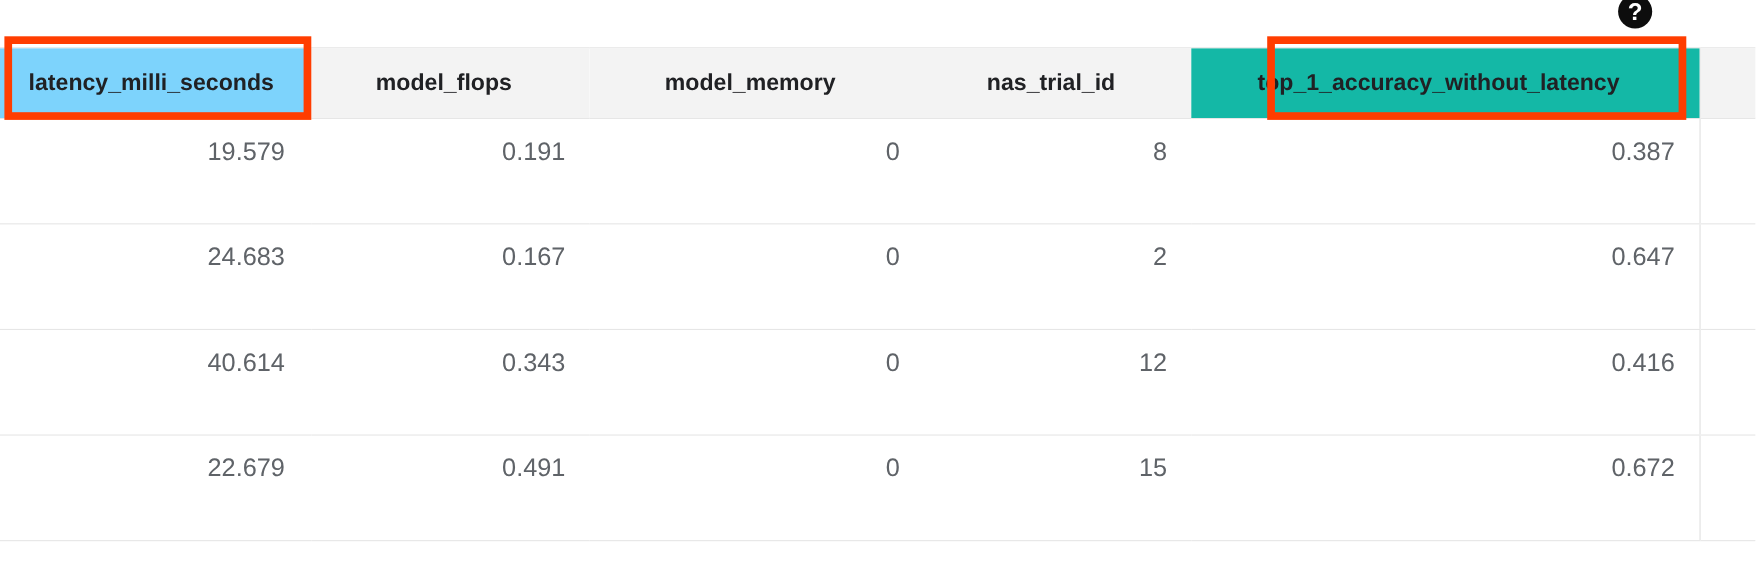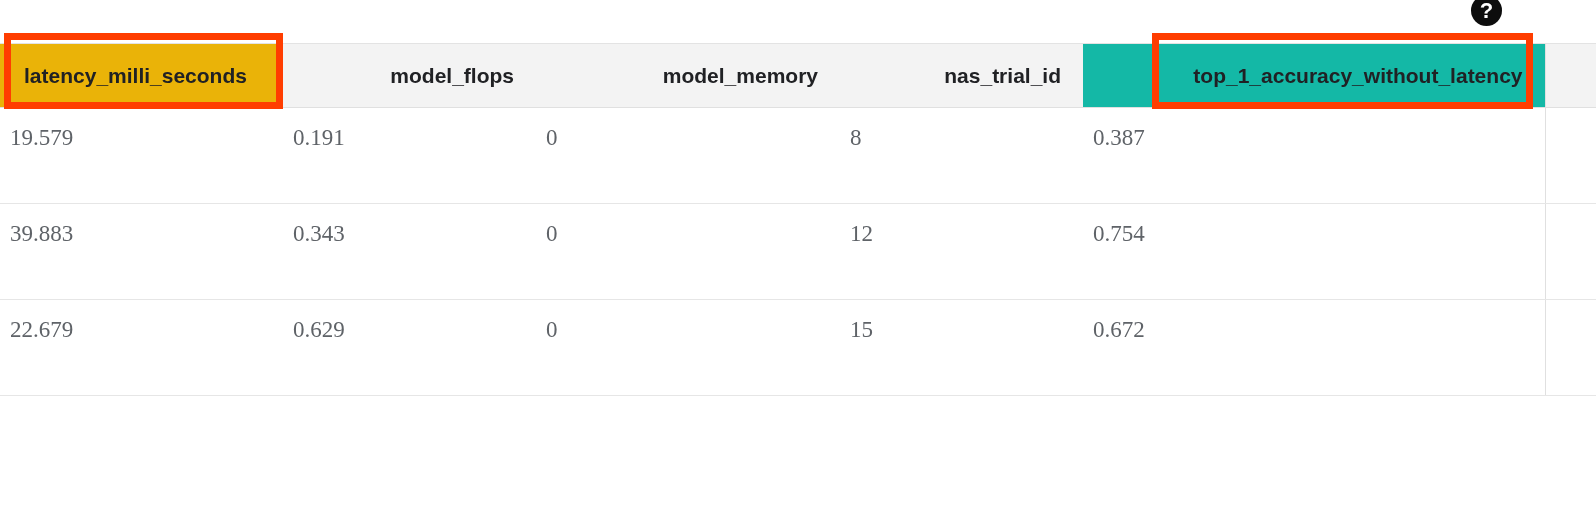--- a/index.html
+++ b/index.html
@@ -39,53 +39,51 @@
     border-collapse: collapse;
     table-layout: fixed;
   }
 
   thead tr { height: 64px; }
   thead th {
     background: #f3f3f3;
     color: #202124;
     font-size: 21px;
     font-weight: bold;
-    text-align: right;
     padding: 0 22px 0 10px;
     border-top: 1px solid #e3e3e3;
     border-bottom: 1px solid #e0e0e0;
     white-space: nowrap;
     vertical-align: middle;
     position: relative;
   }
   thead th.th-first {
-    text-align: center;
-    padding-left: 10px;
-    background: #eab308;
+    text-align: left;
+    padding-left: 26px;
+    background: #7dd3fc;
   }
   thead th.th-last {
     background: #14b8a6;
   }
   thead th.th-tail {
     background: #f3f3f3;
     border-left: 1px solid #e0e0e0;
   }
 
   tbody tr { height: 96px; }
   tbody td {
     color: #5f6368;
     font-size: 23px;
     font-weight: 400;
-    text-align: left;
+    text-align: right;
     padding: 0 22px 0 10px;
     border-bottom: 1px solid #e6e6e6;
     vertical-align: middle;
     white-space: nowrap;
     background: #ffffff;
-    font-family: Liberation Serif, serif;
   }
   tbody td.td-tail {
     border-left: 1px solid #e0e0e0;
   }
   tbody tr td:first-child { padding-right: 24px; }
 
   
   tbody td .cell-val {
     display: block;
     position: relative;
@@ -135,42 +133,60 @@
             <td>
               <span class="cell-val">8</span>
             </td>
             <td>
               <span class="cell-val">0.387</span>
             </td>
             <td class="td-tail"></td>
           </tr>
           <tr>
             <td>
-              <span class="cell-val">39.883</span>
+              <span class="cell-val">24.683</span>
+            </td>
+            <td>
+              <span class="cell-val">0.167</span>
+            </td>
+            <td>
+              <span class="cell-val">0</span>
+            </td>
+            <td>
+              <span class="cell-val">2</span>
+            </td>
+            <td>
+              <span class="cell-val">0.647</span>
+            </td>
+            <td class="td-tail"></td>
+          </tr>
+          <tr>
+            <td>
+              <span class="cell-val">40.614</span>
             </td>
             <td>
               <span class="cell-val">0.343</span>
             </td>
             <td>
               <span class="cell-val">0</span>
             </td>
             <td>
               <span class="cell-val">12</span>
             </td>
             <td>
-              <span class="cell-val">0.754</span>
+              <span class="cell-val">0.416</span>
             </td>
             <td class="td-tail"></td>
           </tr>
           <tr>
             <td>
               <span class="cell-val">22.679</span>
             </td>
             <td>
-              <span class="cell-val">0.629</span>
+              <span class="cell-val">0.491</span>
             </td>
             <td>
               <span class="cell-val">0</span>
             </td>
             <td>
               <span class="cell-val">15</span>
             </td>
             <td>
               <span class="cell-val">0.672</span>
             </td>

